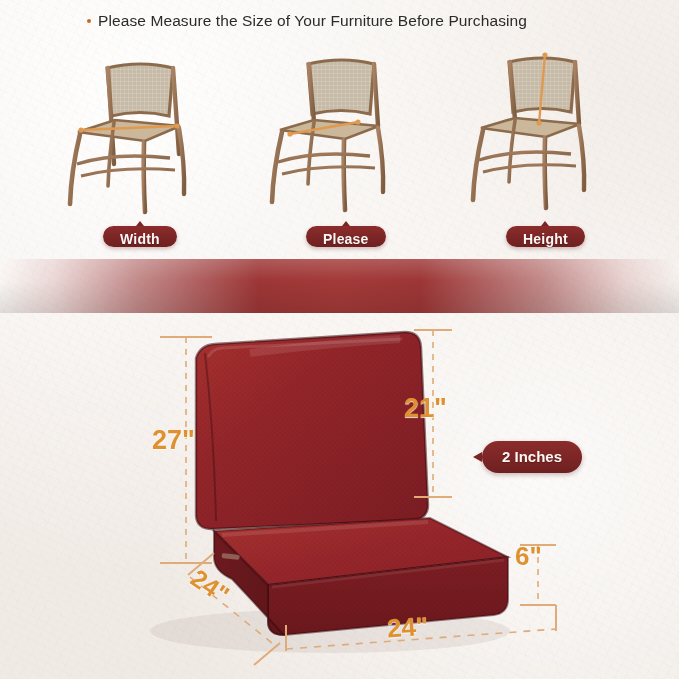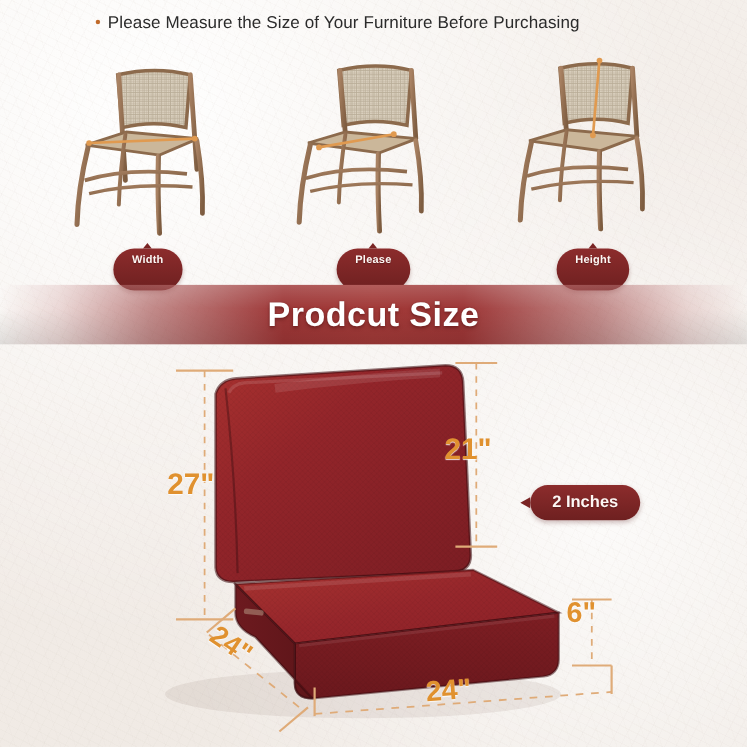--- a/index.html
+++ b/index.html
@@ -43,22 +43,22 @@
   .chair-slot.c0{left:45px;}
   .chair-slot.c1{left:246px;}
   .chair-slot.c2{left:447px;}
   .chair-svg{position:absolute;left:0;top:0;}
 
   
   .pill{
     position:absolute;
     background:linear-gradient(180deg,#8c2c2c 0%,#6e2020 100%);
     color:#fdf7f4;border-radius:999px;
-    font-size:10px;font-weight:bold;letter-spacing:.2px;
-    padding:5px 17px 22px;white-space:nowrap;
+    font-size:14px;font-weight:bold;letter-spacing:.2px;
+    padding:5px 17px 0;white-space:nowrap;
     box-shadow:0 2px 4px rgba(90,30,30,.28);
     text-shadow:0 1px 1px rgba(0,0,0,.25);
   }
   .pill .tip{
     position:absolute;top:-5px;left:50%;margin-left:-4px;
     width:0;height:0;border-left:4px solid transparent;border-right:4px solid transparent;
     border-bottom:5px solid #7a2424;
   }
   .pill-width{left:103px;top:226px;}
   .pill-depth{left:306px;top:226px;}
@@ -233,21 +233,20 @@
     <span class="tip"></span>
     <span>Please</span>
   </div>
   <div class="pill pill-height">
     <span class="tip"></span>
     <span>Height</span>
   </div>
 
   <div class="banner">
     <div class="banner-sheen"></div>
-    <div class="banner-title">Prodcut Size</div>
   </div>
 
   <div class="product">
     <svg class="cushion-svg" width="679" height="366" viewBox="0 0 679 366">
       <defs>
         <linearGradient id="backCushion" x1="0" y1="0" x2="1" y2="1">
           <stop offset="0" stop-color="#a8312f"></stop>
           <stop offset="0.35" stop-color="#93252a"></stop>
           <stop offset="1" stop-color="#7b1d23"></stop>
         </linearGradient>

